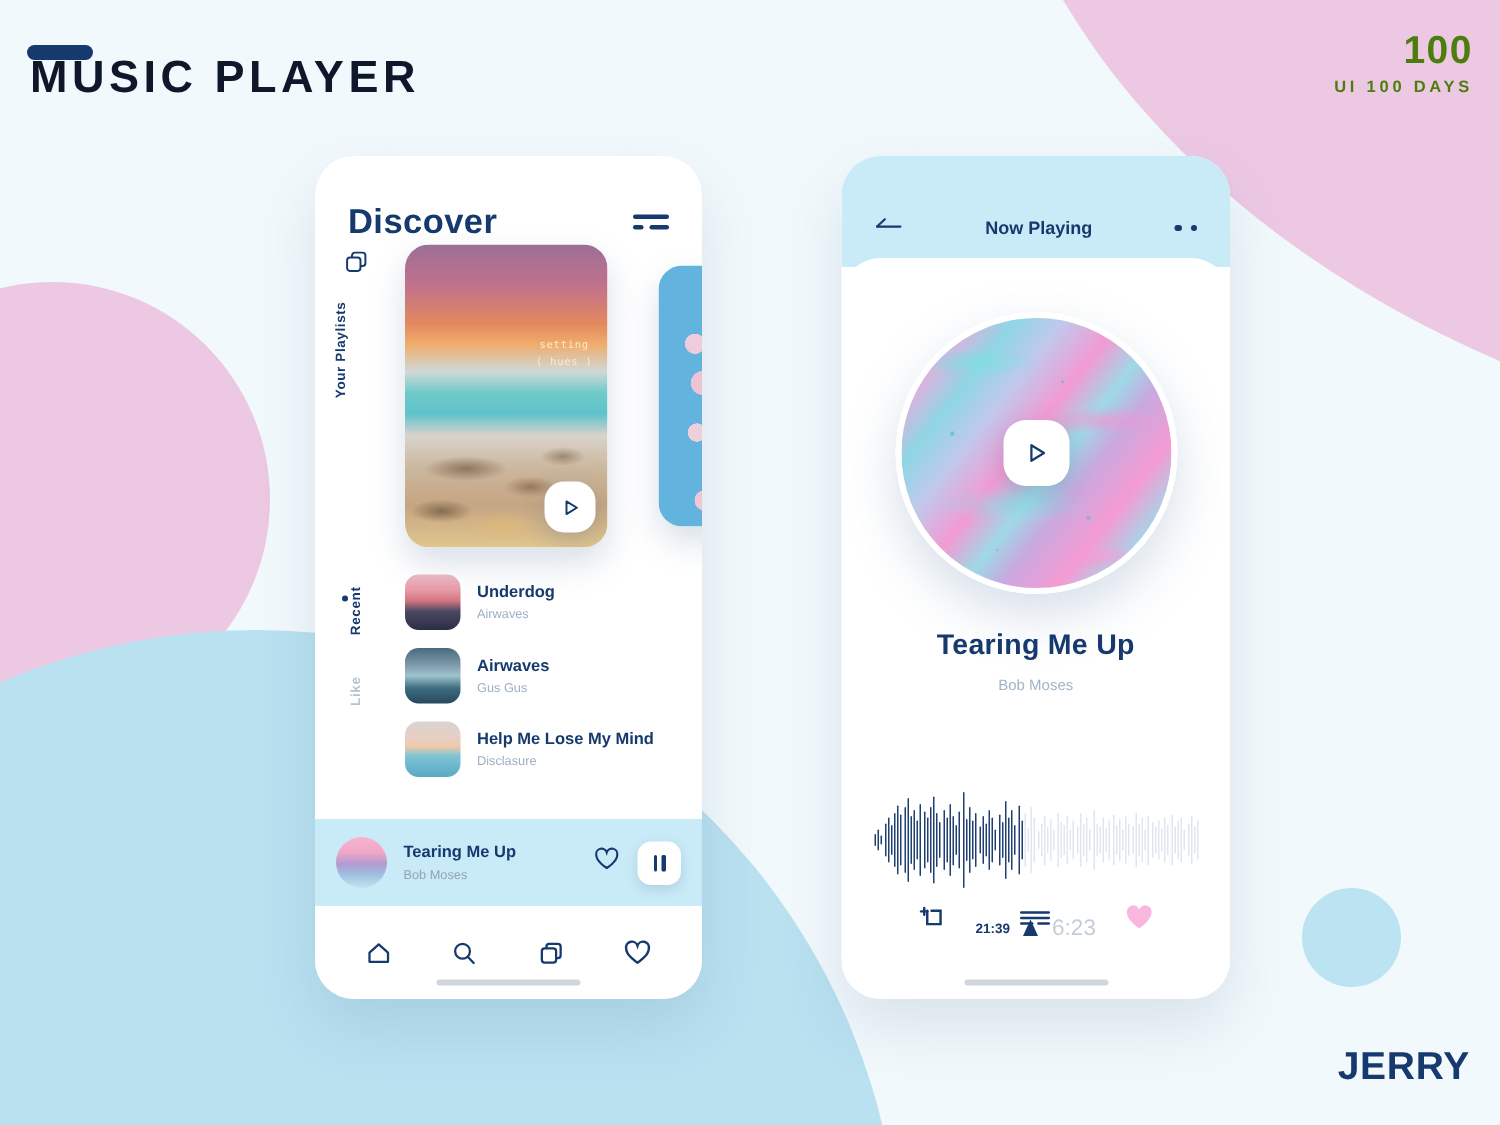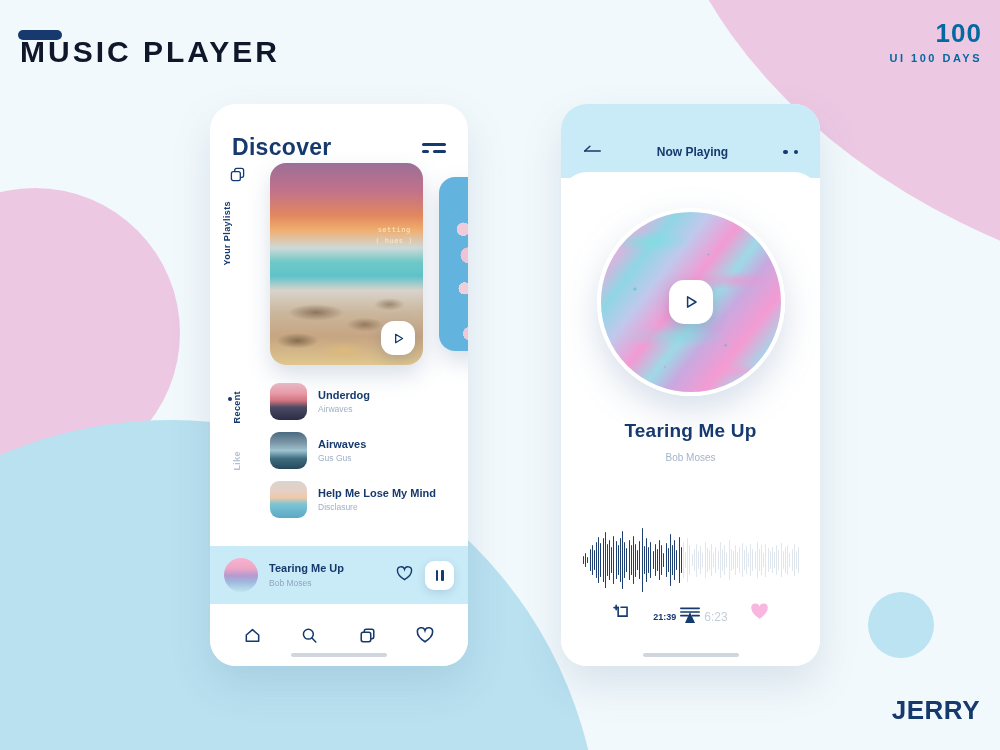--- a/index.html
+++ b/index.html
@@ -45,21 +45,21 @@
     position: absolute; left: 20px; top: 35px;
     font-size: 30px; font-weight: bold; letter-spacing: 3px;
     color: #0f172a;
   }
   .title-rule {
     margin-top: 14px; width: 44px; height: 10px;
     background: #16396e; border-radius: 5px;
   }
   .badge-100 {
     position: absolute; right: 18px; top: 18px;
-    text-align: right; color: #0369a1;
+    text-align: right; color: #4d7c0f;
   }
   .badge-100 .num { font-size: 26px; font-weight: bold; letter-spacing: 1px; }
   .badge-100 .sub { font-size: 11px; font-weight: bold; letter-spacing: 2.5px; margin-top: 3px; }
   .signature {
     position: absolute; right: 20px; bottom: 24px;
     font-size: 26px; font-weight: bold; color: #16396e; letter-spacing: .5px;
   }
 
   
   .phone {
@@ -94,21 +94,21 @@
   .rail-vert { writing-mode: vertical-rl; transform: rotate(180deg); }
   .rail-active { color: #16396e; }
   .rail-muted { color: #b6c2d2; }
   .rail-dot { position: absolute; width: 4px; height: 4px; border-radius: 50%; background: #16396e; }
 
   .cards { position: absolute; left: 48px; top: 2px; right: 0; height: 202px; }
   .card {
     position: absolute; top: 0; border-radius: 16px; overflow: hidden;
     box-shadow: 0 10px 22px rgba(80,110,150,.22);
   }
-  .card-main { left: 12px; width: 153px; height: 202px; }
+  .card-main { left: 12px; width: 135px; height: 202px; }
   .card-next { left: 181px; width: 64px; height: 174px; top: 14px; border-radius: 16px; }
 
   .beach {
     width: 100%; height: 100%; position: relative;
     background:
       linear-gradient(to bottom,
         #9c6f97 0%, #c2728a 14%, #e2885f 26%, #f0ad6d 33%,
         #cfd9d8 42%, #6fc9c8 49%, #5fc3cb 56%,
         #d9d3cc 63%, #cbb79d 74%, #c6a582 86%, #e0c68e 100%);
   }
@@ -231,21 +231,21 @@
   .rp-song-name { font-size: 19px; font-weight: bold; color: #16396e; letter-spacing: .2px; }
   .rp-song-artist { font-size: 10px; color: #a4b4c8; margin-top: 10px; }
 
   .wave { position: absolute; left: 22px; right: 22px; top: 352px; height: 72px;
           display: flex; align-items: center; gap: 1.6px; }
   .wave b { display: block; width: 2px; border-radius: 1px; }
 
   .times { position: absolute; left: 0; right: 0; top: 438px;
            display: flex; align-items: center; justify-content: center; gap: 9px; }
   .t-cur { font-size: 9px; font-weight: bold; color: #16396e; }
-  .t-tot { font-size: 12px; color: #c3ced9; }
+  .t-tot { font-size: 15px; color: #c3ced9; }
   .t-mark { width: 0; height: 0; border-left: 5px solid transparent; border-right: 5px solid transparent; border-bottom: 11px solid #16396e; }
 
   .rp-actions { position: absolute; left: 0; right: 0; bottom: 44px;
                 display: flex; align-items: center; justify-content: space-around; padding: 0 26px; }
   .icon-btn { display: flex; align-items: center; justify-content: center; }
 </style>
 </head>
 <body>
 
 <div class="bg-layer">

